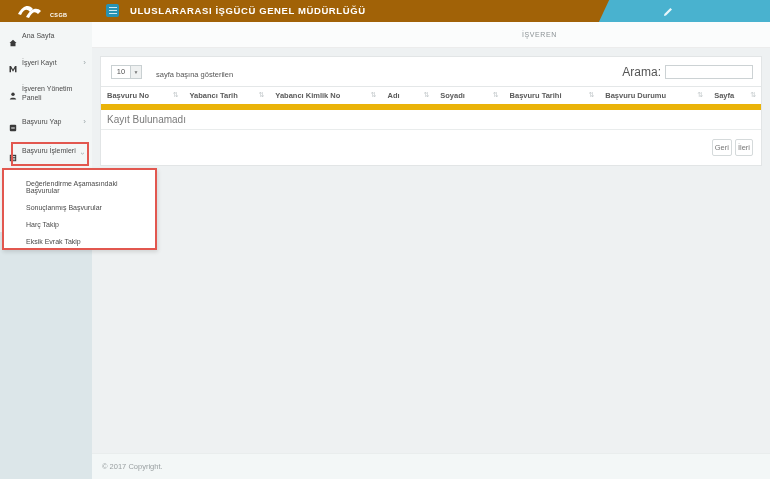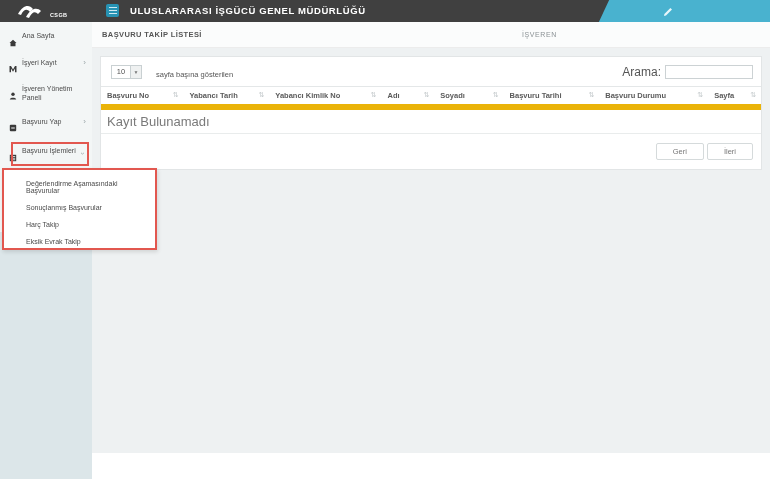--- a/index.html
+++ b/index.html
@@ -2,21 +2,21 @@
 <html><head>
 <meta charset="utf-8">
 <style>
   * { margin:0; padding:0; box-sizing:border-box; }
   html,body { width:770px; height:479px; overflow:hidden; background:#fff;
     font-family:"Liberation Sans", sans-serif; }
   .app { position:relative; width:770px; height:479px; }
 
   
   .topbar { position:absolute; left:0; top:0; width:770px; height:22px;
-    background:#404040; z-index:30; overflow:hidden; }
+    background:#a16207; z-index:30; overflow:hidden; }
   .topbar-right-panel { position:absolute; right:-24px; top:0; width:190px; height:22px;
     background:#49b2cf; transform:skewX(-25deg); }
   .logo { position:absolute; left:14px; top:1px; width:80px; height:20px; }
   .logo-text { position:absolute; left:50px; top:12px; font-size:5.5px; font-weight:bold;
     color:#fff; letter-spacing:.4px; }
   .hamburger { position:absolute; left:106px; top:4px; width:13px; height:13px;
     background:#2793b4; border-radius:2px; padding:3px 2.5px; display:flex;
     flex-direction:column; justify-content:space-between; cursor:pointer; }
   .hamburger span { display:block; height:1px; background:#cfeaf3; }
   .topbar-title { position:absolute; left:130px; top:0; height:22px; line-height:22px;
@@ -70,25 +70,25 @@
   .search-label { font-size:12px; color:#555; margin-right:4px; }
   .search-input { width:88px; height:14px; border:1px solid #ccd2d4; background:#fff;
     font-size:7.5px; padding:0 3px; color:#444; outline:none; }
 
   table.grid { width:100%; border-collapse:collapse; table-layout:fixed; }
   table.grid th { text-align:left; padding:4px 14px 4px 6px; font-size:7.5px; font-weight:bold;
     color:#5a5a5a; border-top:1px solid #e4e7e8; border-bottom:6px solid #eab308;
     position:relative; white-space:nowrap; overflow:hidden; cursor:pointer; }
   th .sort { position:absolute; right:5px; top:4px; font-size:7px; color:#c3c9cb;
     font-weight:normal; }
-  table.grid td { padding:4px 6px; font-size:13px; color:#7a7a7a;
+  table.grid td { padding:4px 6px; font-size:10px; color:#7a7a7a;
     border-bottom:1px solid #e9ecec; }
   .pager { display:flex; justify-content:flex-end; gap:3px; padding:9px 8px 9px 8px; }
   .pager button { font-size:7.5px; color:#777; background:#fff; border:1px solid #d5dadb;
-    border-radius:2px; padding:3px 16px; cursor:pointer; font-family:inherit; }
+    border-radius:2px; padding:3px 2px; cursor:pointer; font-family:inherit; }
 
   .footer { position:absolute; left:0; bottom:0; width:678px; height:26px;
     background:#f3f7f7; border-top:1px solid #e9eded; line-height:26px;
     padding-left:10px; font-size:7.5px; color:#9aa0a2; }
 </style>
 </head>
 <body>
 
 <div class="app">
 
@@ -181,21 +181,20 @@
   <div class="dropdown">
     <div class="dropdown-item">Değerlendirme Aşamasındaki Başvurular</div>
     <div class="dropdown-item">Sonuçlanmış Başvurular</div>
     <div class="dropdown-item">Harç Takip</div>
     <div class="dropdown-item">Eksik Evrak Takip</div>
   </div>
 
   <div class="main">
 
     <div class="titlebar">
-      <span class="page-title">BAŞVURU TAKİP LİSTESİ</span>
       <span class="breadcrumb">İŞVEREN</span>
     </div>
 
     <div class="content">
       <div class="card">
 
         <div class="controls">
           <div class="pagesize">
             <span class="pagesize-num">10</span>
             <span class="pagesize-arrow">▼</span>
@@ -237,15 +236,18 @@
         </table>
 
         <div class="pager">
           <button>Geri</button>
           <button>İleri</button>
         </div>
 
       </div>
     </div>
 
+    <div class="footer">
+      <span>© 2017 Copyright.</span>
+    </div>
   </div>
 
 </div>
 
 </body></html>

